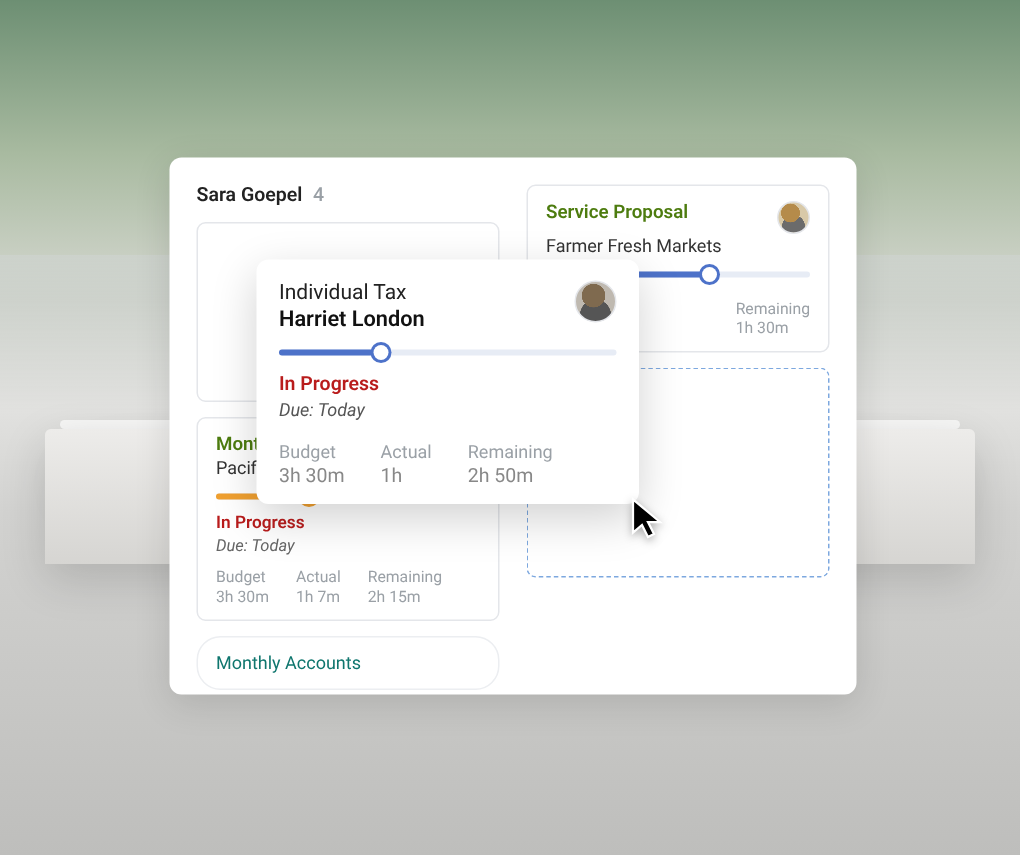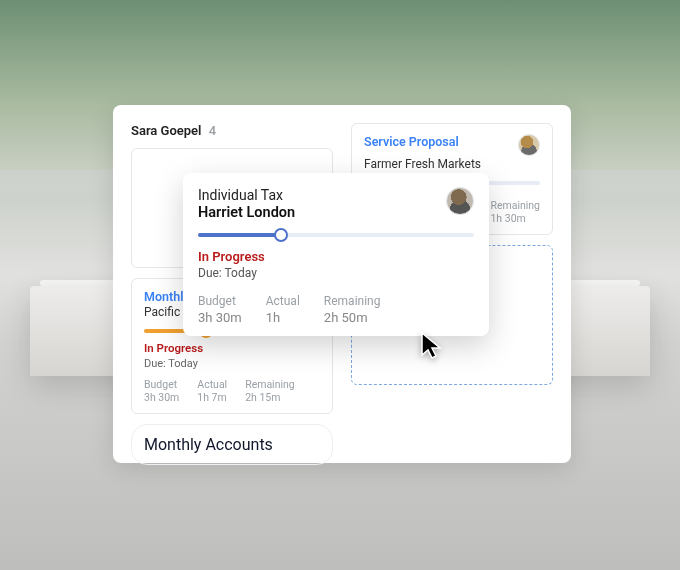--- a/index.html
+++ b/index.html
@@ -31,47 +31,47 @@
     padding: 18px 18px 24px 18px;
   }
   .columns { display:flex; gap:18px; }
   .col { flex:1 1 0; min-width:0; }
   .col-header { font-size:13px; font-weight:600; color:#222; margin-bottom:10px; }
   .col-header .count { color:#9aa0a6; font-weight:500; margin-left:4px; }
 
   .card { border:1px solid #e4e6ea; border-radius:6px; padding:10px 12px 9px 12px;
     margin-bottom:10px; background:#fff; position:relative; }
   .card.empty { height:120px; }
-  .card .title { font-size:12.5px; font-weight:600; color:#3b82f6; display:flex; justify-content:space-between; align-items:flex-start; }
+  .card .title { font-size:12.5px; font-weight:600; color:#4d7c0f; display:flex; justify-content:space-between; align-items:flex-start; }
   .card .subtitle { font-size:12px; color:#333; margin-top:1px; }
   .avatar { width:22px; height:22px; border-radius:50%; background:#d8c9a8; display:inline-block;
     background-image: radial-gradient(circle at 40% 35%, #b58b4a 0 35%, rgba(0,0,0,0) 36%),
                       radial-gradient(circle at 50% 80%, #6b6b6b 0 40%, rgba(0,0,0,0) 41%);
     border:1px solid #e4e6ea;
   }
   .avatar.b { background:#bfb9b0;
     background-image: radial-gradient(circle at 45% 35%, #7f6a4f 0 35%, rgba(0,0,0,0) 36%),
                       radial-gradient(circle at 50% 85%, #555 0 40%, rgba(0,0,0,0) 41%);
   }
   .bar { height:4px; border-radius:3px; background:#e7ecf5; margin-top:10px; position:relative; }
   .bar .fill { position:absolute; left:0; top:0; bottom:0; border-radius:3px; }
   .bar .knob { position:absolute; top:-3px; width:10px; height:10px; border-radius:50%;
     background:#fff; box-shadow:0 0 0 2px currentColor; }
 
   .meta { font-size:10.5px; color:#9aa0a6; display:flex; gap:18px; margin-top:8px; }
   .meta .k { display:block; color:#9aa0a6; }
   .meta .v { color:#9aa0a6; }
   .status { font-size:11.5px; font-weight:600; color:#b91c1c; margin-top:8px; }
-  .due { font-size:11px; color:#666; margin-top:2px; }
+  .due { font-size:11px; color:#666; margin-top:2px;font-style:italic; }
 
-  .ghost { border:1px solid #eceef1; color:#0f172a; font-size:16px; padding:10px 12px; border-radius:16px; }
+  .ghost { border:1px solid #eceef1; color:#0f766e; font-size:12px; padding:10px 12px; border-radius:16px; }
   .dropzone { border:1.5px dashed #7da8df; border-radius:6px; height:140px; }
 
   
-  .detail { position:absolute; left:183px; top:173px; width:306px;
+  .detail { position:absolute; left:171px; top:173px; width:255px;
     background:#fff; border-radius:8px; box-shadow: 0 10px 30px rgba(0,0,0,0.18);
     padding:14px 15px 11px 15px;
   }
   .detail .hdr { display:flex; justify-content:space-between; align-items:flex-start; }
   .detail .title { font-size:14px; font-weight:400; color:#222; }
   .detail .name { font-size:14.5px; font-weight:600; color:#111; margin-top:1px;text-align:center; }
   .detail .avatar { width:28px; height:28px; }
   .detail .bar { margin-top:12px; }
   .detail .status { font-size:13px; margin-top:12px; }
   .detail .due { font-size:12px; margin-top:2px; color:#555; }

